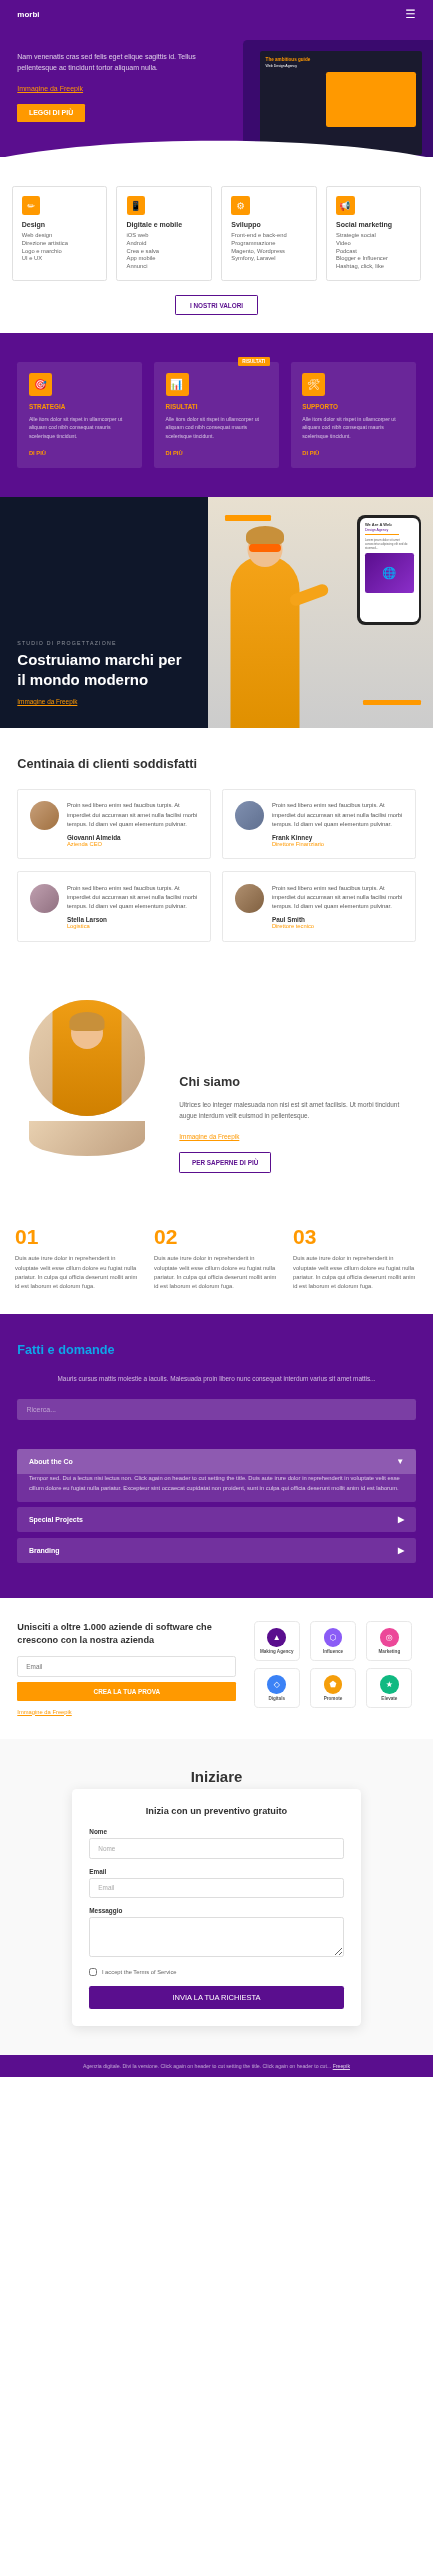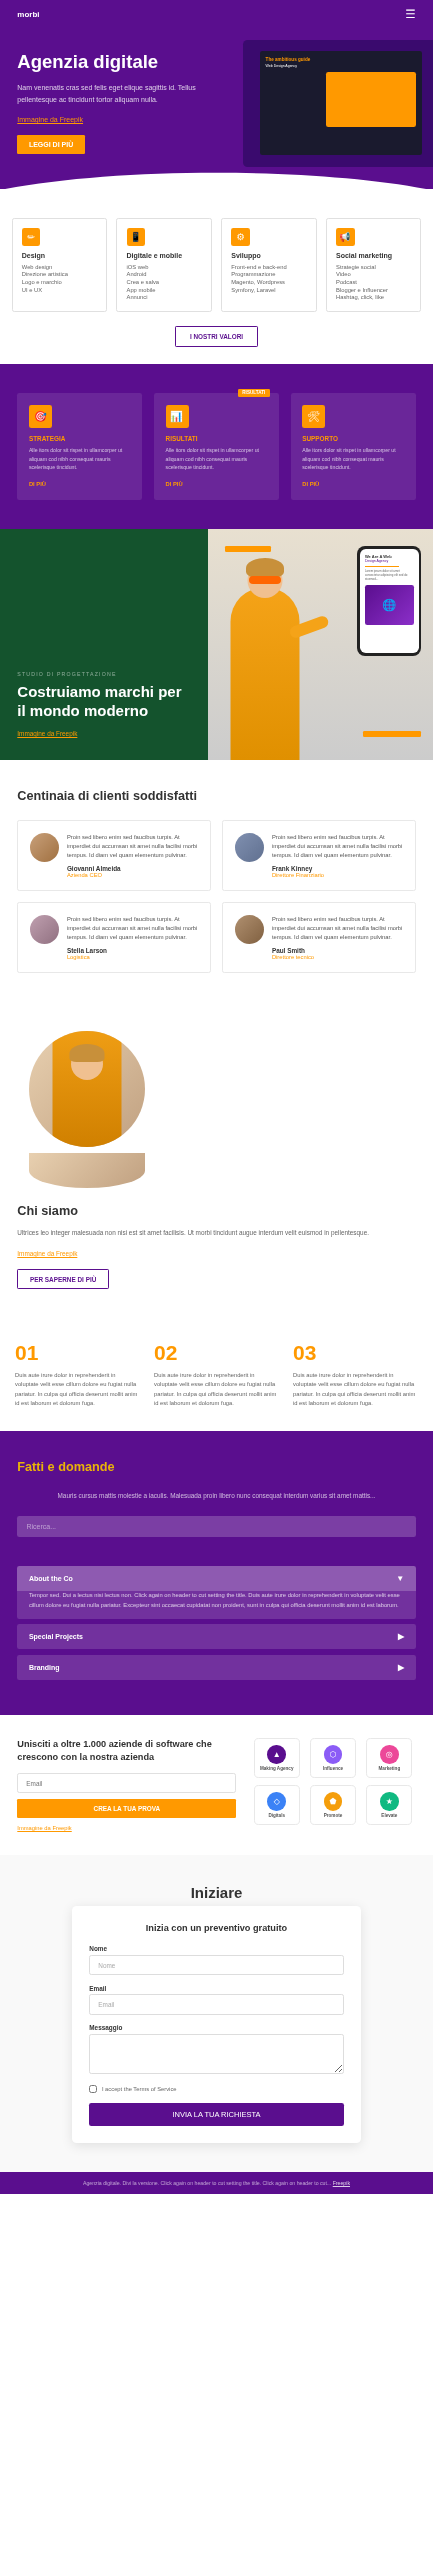--- a/index.html
+++ b/index.html
@@ -207,22 +207,22 @@
     }
     .testimonial-text { font-size: 5.8px; color: #555; line-height: 1.6; margin-bottom: 4.6px; }
     .testimonial-name { font-size: 6.4px; font-weight: bold; color: #333; }
     .testimonial-role { font-size: 5.8px; color: #ff9900; }
 
     
     .who-section {
       background: #fff;
       padding: 29px 17.3px;
       display: flex;
-      align-items: flex-start;
-      flex-direction: column;
+      gap: 23px;
+      align-items: flex-end;
     }
     .who-image-wrap {
       flex-shrink: 0;
       width: 139px;
       height: 173px;
       position: relative;
     }
     .who-content {}
     .who-content h2 { font-size: 12.7px; font-weight: bold; color: #333; margin-bottom: 9.2px; }
     .who-content p { font-size: 6.4px; color: #666; line-height: 1.8; margin-bottom: 11.6px; }
@@ -256,21 +256,21 @@
       color: #ff9900;
       margin-bottom: 5.8px;
     }
     .numbered-item p { font-size: 5.8px; color: #666; line-height: 1.6; }
 
     
     .faq-section {
       background: #5a0e8e;
       padding: 29px 17.3px;
     }
-    .faq-section .section-title { color: #eab308; }
+    .faq-section .section-title { color: #0ea5e9; }
     .faq-subtitle { text-align: center; color: rgba(255,255,255,0.7); font-size: 6.4px; margin-bottom: 17.3px; }
     .faq-input-wrap { margin-bottom: 29px; }
     .faq-input {
       width: 100%;
       padding: 7px 9.2px;
       border: none;
       border-radius: 2.3px;
       font-size: 7px;
       background: rgba(255,255,255,0.2);
       color: #fff;
@@ -426,21 +426,20 @@
 </head>
 <body>
 
 <header class="header">
   <span class="logo-text">morbi</span>
   <span class="hamburger">☰</span>
 </header>
 
 <section class="hero">
   <div class="hero-content">
-    <h1>Agenzia digitale</h1>
     <p>Nam venenatis cras sed felis eget elique sagittis id. Tellus pellentesque ac tincidunt tortor aliquam nulla.</p>
     <a class="hero-link" href="#">Immagine da Freepik</a>
     <button class="btn-primary">LEGGI DI PIÙ</button>
   </div>
   <div class="hero-laptop">
     <div class="laptop-screen">
       <div class="laptop-inner">
         <div class="laptop-title">The ambitious guide</div>
         <div class="laptop-subtitle">Web Design Agency</div>
         <div class="laptop-img-area"></div>
@@ -524,21 +523,21 @@
       <h4>SUPPORTO</h4>
       <p>Alle itors dolor sit rispet in ullamcorper ut aliquam cod nibh consequat mauris scelerisque tincidunt.</p>
       <a class="purple-card-link" href="#">DI PIÙ</a>
     </div>
   </div>
 </section>
 
 <section class="build-section" style="min-height:231px; display:flex; position:relative; overflow:hidden;">
   <div style="position:absolute; left:0; top:0; width:48%; height:100%; background:#5a0e8e; z-index:1;"></div>
 
-  <div style="width:48%; background:#14532d; padding:23px 17.3px 23px 17.3px; display:flex; flex-direction:column; justify-content:flex-end; position:relative; z-index:2;">
+  <div style="width:48%; background:#0f172a; padding:23px 17.3px 23px 17.3px; display:flex; flex-direction:column; justify-content:flex-end; position:relative; z-index:2;">
     <div style="color:rgba(255,255,255,0.5); font-size:5.2px; text-transform:uppercase; letter-spacing:1.2px; margin-bottom:4.6px;">STUDIO DI PROGETTAZIONE</div>
     <h2 style="color:#fff; font-size:15px; font-weight:bold; line-height:1.3; margin-bottom:9.2px;">Costruiamo marchi per il mondo moderno</h2>
     <a href="#" style="color:#ff9900; font-size:6.4px; text-decoration:underline;">Immagine da Freepik</a>
   </div>
 
   <div style="width:52%; position:relative; z-index:2; overflow:hidden; background:#f0f0f0;">
 
     <div style="position:absolute; left:0; top:0; bottom:0; width:100%; background:linear-gradient(to bottom, #e8e0d0, #ccc);"></div>
 
     <div style="position:absolute; top:17.3px; left:17.3px; width:46px; height:5.8px; background:#ff9900; border-radius:1.2px;"></div>

